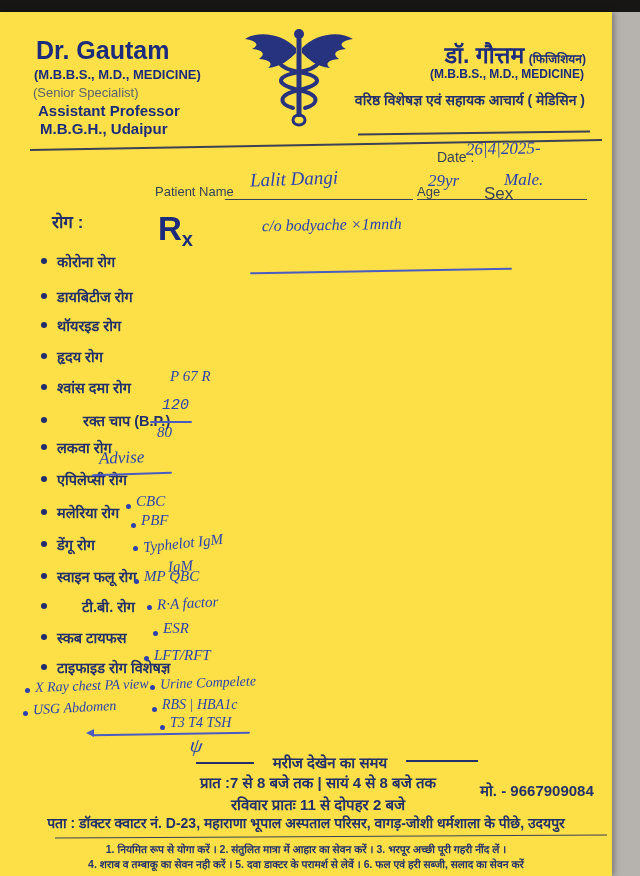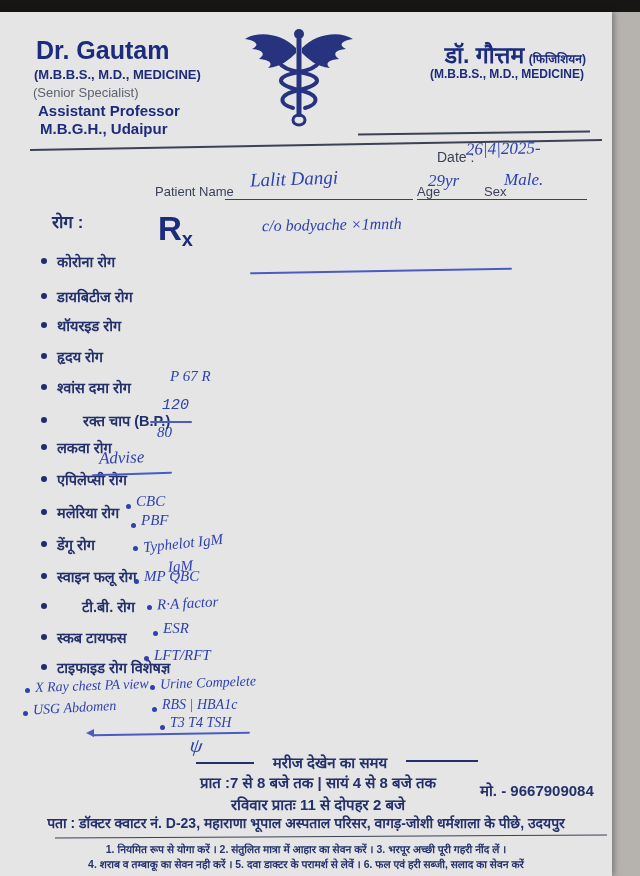--- a/index.html
+++ b/index.html
@@ -4,21 +4,21 @@
 <style>
   html,body{margin:0;padding:0;}
   body{
     width:640px;height:876px;position:relative;overflow:hidden;
     background:#b6b2ae;
     font-family:"Liberation Sans", sans-serif;
   }
   .topbar{position:absolute;left:0;top:0;width:640px;height:12px;background:#171615;}
   .paper{
     position:absolute;left:0;top:12px;width:612px;height:864px;
-    background:#e5e5e5;box-shadow:2px 0 6px rgba(0,0,0,.35);
+    background:#fde047;box-shadow:2px 0 6px rgba(0,0,0,.35);
   }
   .abs{position:absolute;white-space:nowrap;}
   .navy{color:#1d2b7d;}
   .navy2{color:#24306b;}
   .gray{color:#5d6170;}
   .lbl{color:#3a4259;}
   .b{font-weight:bold;}
   .hw{
     font-family:"Liberation Serif", serif;font-style:italic;
     color:#2e41b0;white-space:nowrap;
@@ -64,33 +64,34 @@
       <circle cx="42" cy="23" r="3.4" fill="#27337f"></circle>
       <circle cx="70" cy="23" r="3.4" fill="#27337f"></circle>
     </svg>
   </div>
 
   <div class="abs" style="right:26px;top:26px;">
     <span class="navy b" style="font-size:23px;">डॉ. गौत्तम</span>
     <span class="navy b" style="font-size:12px;">(फिजिशियन)</span>
   </div>
   <div class="abs navy b" style="right:28px;top:55px;font-size:12px;">(M.B.B.S., M.D., MEDICINE)</div>
+  <div class="abs navy2 b" style="right:27px;top:78px;font-size:14px;">वरिष्ठ विशेषज्ञ एवं सहायक आचार्य ( मेडिसिन )</div>
 
   <div class="rule" style="left:358px;top:120px;width:232px;height:1.5px;transform:rotate(-0.8deg);"></div>
   <div class="rule" style="left:30px;top:132px;width:572px;height:1.5px;transform:rotate(-1deg);"></div>
 
   <div class="abs lbl" style="left:437px;top:137px;font-size:14px;">Date :</div>
   <div class="abs hw" style="left:466px;top:127px;font-size:17px;transform:rotate(-1deg);">26|4|2025-</div>
 
   <div class="abs lbl" style="left:155px;top:172px;font-size:13px;">Patient Name</div>
   <div class="abs hw" style="left:250px;top:156px;font-size:19px;transform:rotate(-2deg);">Lalit Dangi</div>
   <div class="rule" style="left:225px;top:187px;width:188px;height:1px;"></div>
   <div class="abs lbl" style="left:417px;top:172px;font-size:13px;">Age</div>
   <div class="abs hw" style="left:428px;top:159px;font-size:17px;">29yr</div>
-  <div class="abs lbl" style="left:484px;top:172px;font-size:13px;">Sex</div>
+  <div class="abs lbl" style="left:484px;top:172px;font-size:17px;">Sex</div>
   <div class="abs hw" style="left:504px;top:158px;font-size:17px;">Male.</div>
   <div class="rule" style="left:417px;top:187px;width:170px;height:1px;"></div>
 
   <div class="abs navy b" style="left:158px;top:198px;font-size:33px;"><span>R</span><span style="font-size:20px;vertical-align:-6px;">x</span></div>
   <div class="abs hw" style="left:262px;top:204px;font-size:16px;transform:rotate(-1deg);">c/o bodyache ×1mnth</div>
   <div class="inkline" style="left:250px;top:258px;width:262px;transform:rotate(-1deg);"></div>
 
   <div class="abs navy2 b" style="left:52px;top:198px;font-size:17px;">रोग :</div>
 
   <div class="bullet" style="left:41px;top:246px;"></div>

